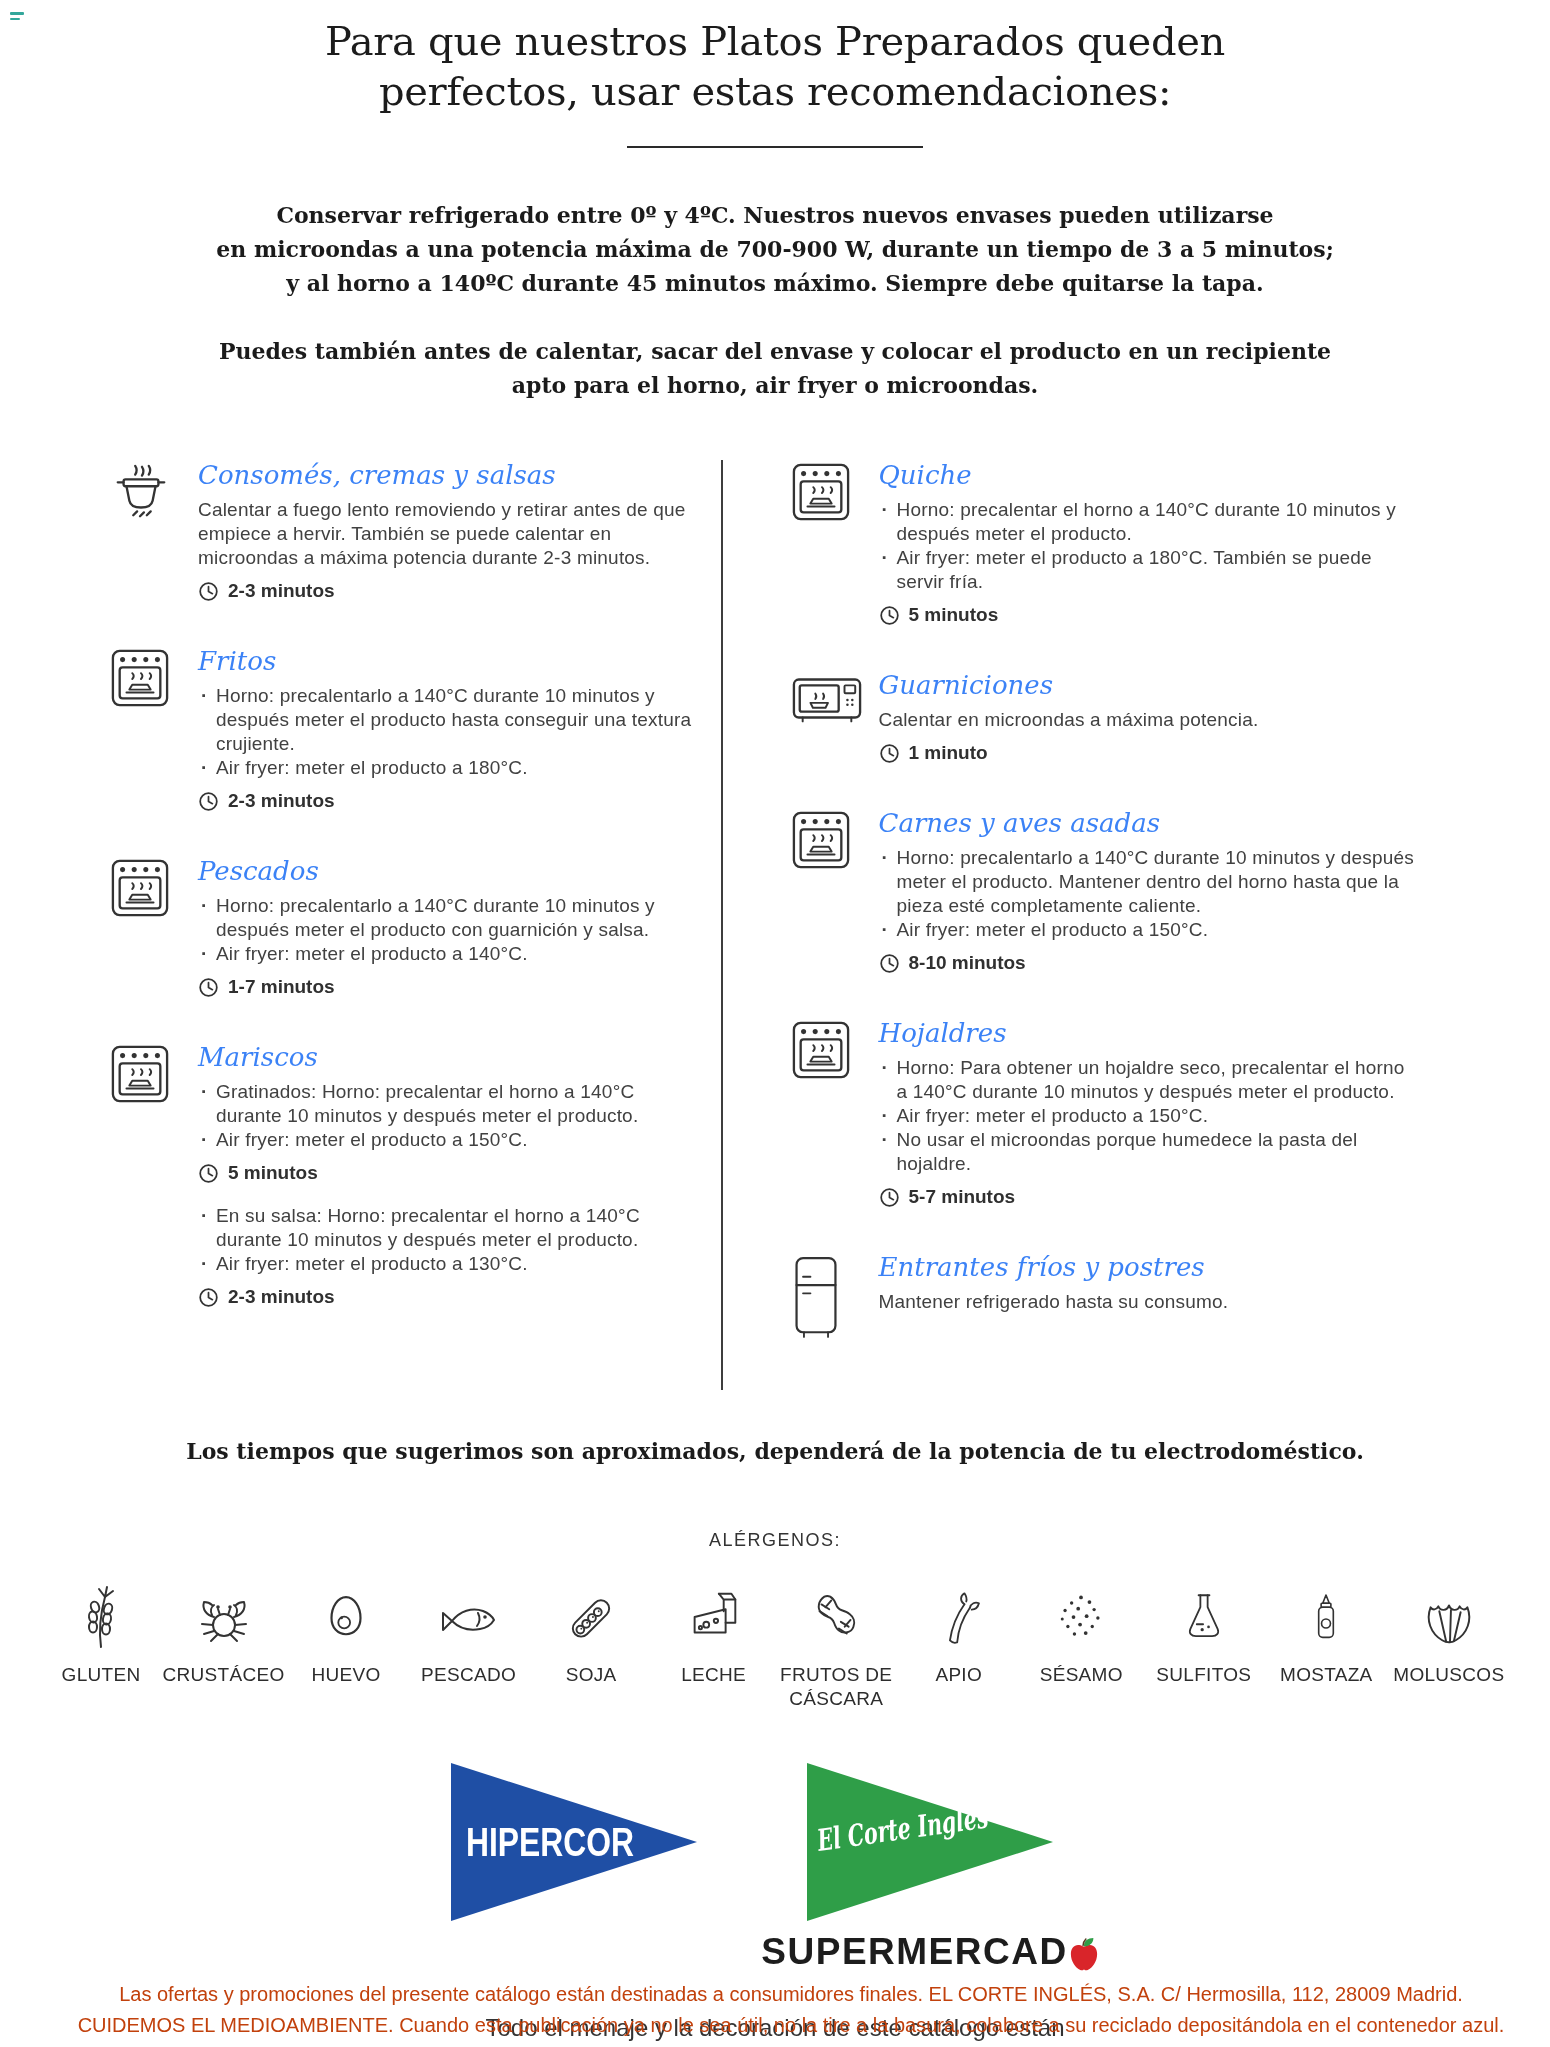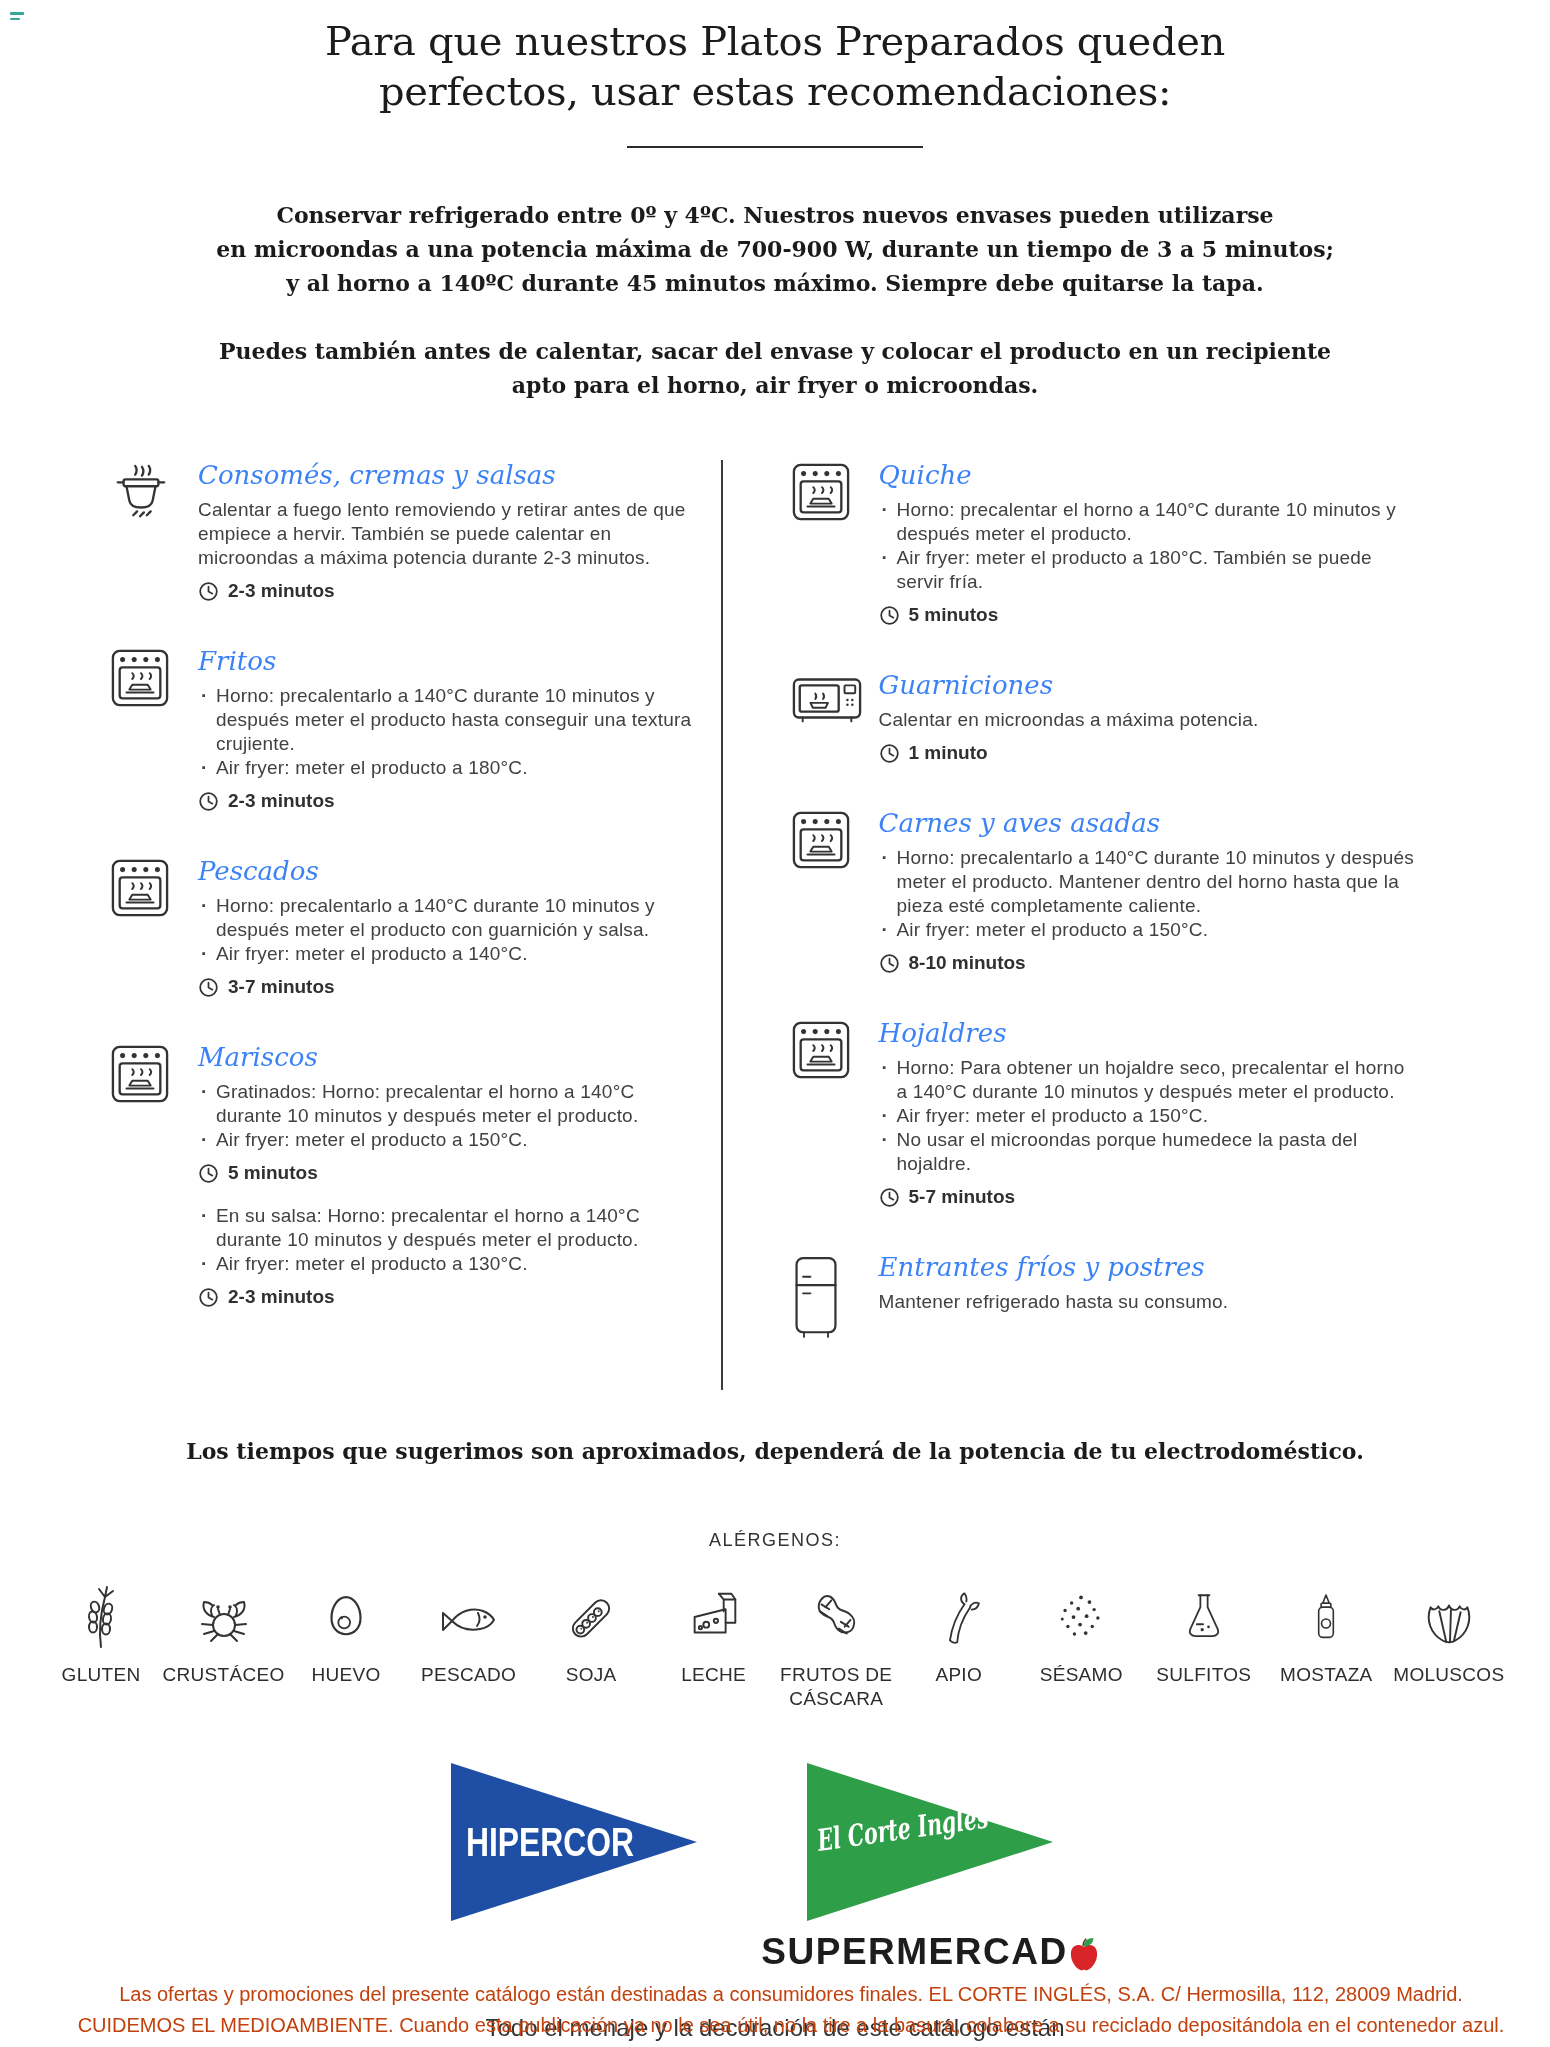--- a/index.html
+++ b/index.html
@@ -158,21 +158,21 @@
       <div class="content">
         <div class="item-title">Pescados</div>
         <div class="group">
           <div class="bullet">Horno: precalentarlo a 140°C durante 10 minutos y después meter el producto con guarnición y salsa.</div>
           <div class="bullet">Air fryer: meter el producto a 140°C.</div>
           <div class="time-row">
             <svg width="21" height="21" viewBox="0 0 24 24">
                 <circle class="lt" cx="12" cy="12" r="9.5"></circle>
                 <path class="lt" d="M12 6.5V12l4.5 2.5"></path>
               </svg>
-            <span>3-7 minutos</span>
+            <span>1-7 minutos</span>
           </div>
         </div>
       </div>
     </div>
 
     <div class="item">
       <div class="icon-box">
         <svg width="60" height="60" viewBox="0 0 62 62">
           <rect class="ln" x="3" y="3" width="56" height="56" rx="7"></rect>
           <circle class="fl" cx="13" cy="12" r="2.6"></circle>

